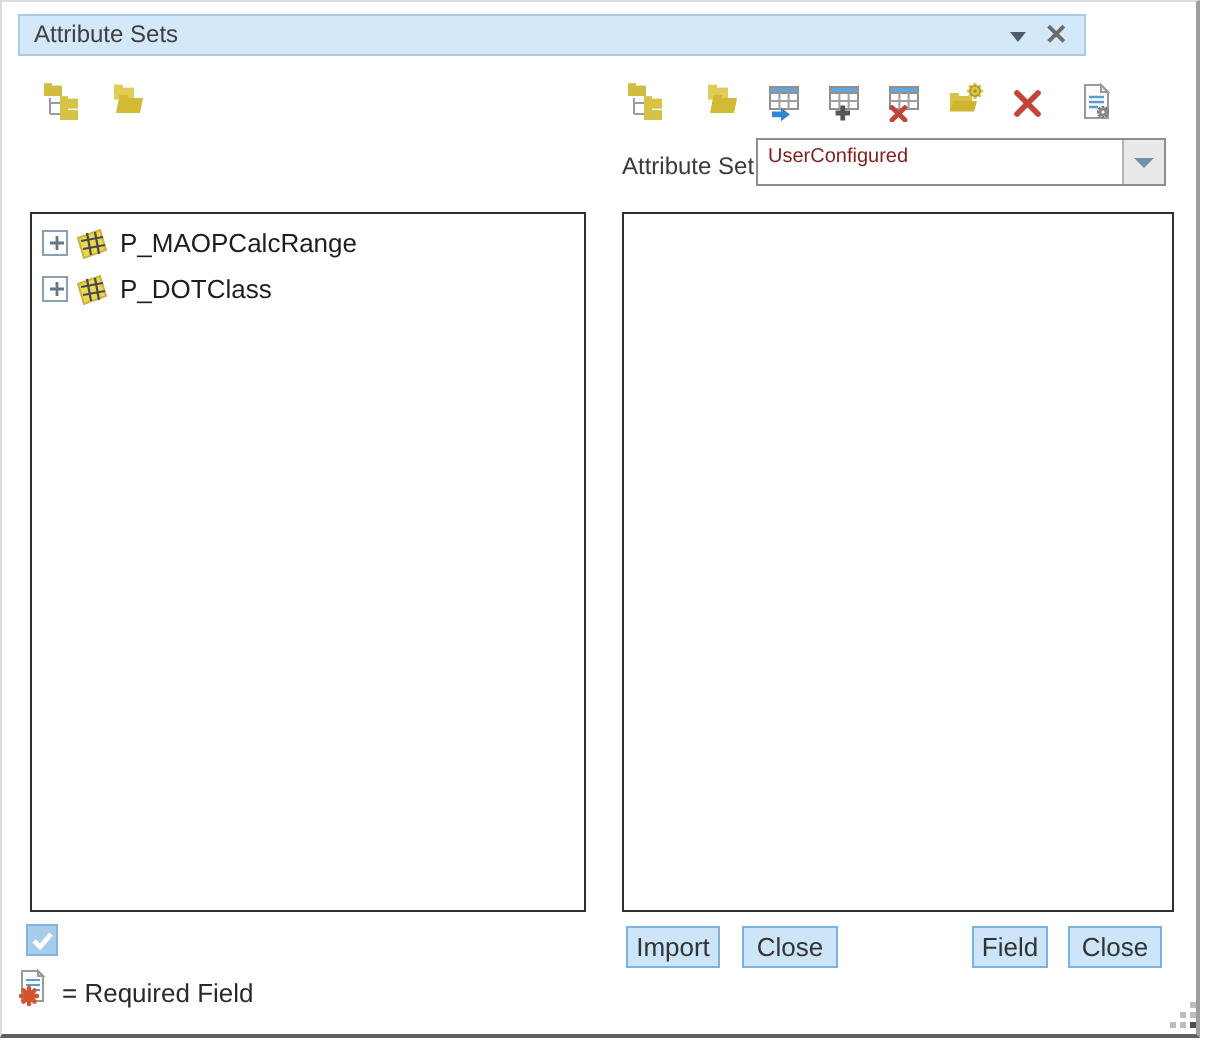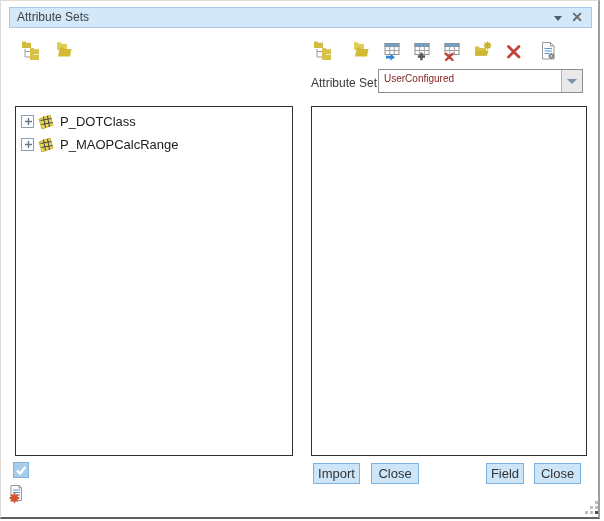--- a/index.html
+++ b/index.html
@@ -2,21 +2,21 @@
 <html><head>
 <meta charset="utf-8">
 <style>
   html,body{margin:0;padding:0;background:#ffffff;}
   body{font-family:"Liberation Sans",sans-serif;-webkit-font-smoothing:antialiased;}
   .stage{position:relative;width:604px;height:521px;background:#ffffff;overflow:hidden;}
   .dialog{position:absolute;left:0;top:0;width:600px;height:519px;background:#ffffff;
           box-sizing:border-box;border-top:1px solid #dcdcdc;border-left:1px solid #dcdcdc;
           border-right:2px solid #9e9e9e;border-bottom:2px solid #5f5f5f;}
   
-  .titlebar{position:absolute;left:8px;top:6px;width:583px;height:21px;background:#d3e8f8;
+  .titlebar{position:absolute;left:8px;top:6px;width:534px;height:21px;background:#d3e8f8;
             border:1px solid #a9cbe8;box-sizing:border-box;}
   .titlebar .title{position:absolute;left:7px;top:2px;font-size:12px;color:#404040;}
   .tb-caret{position:absolute;right:29px;top:8px;width:0;height:0;
             border-left:4px solid transparent;border-right:4px solid transparent;
             border-top:5px solid #4f5d6b;cursor:pointer;}
   .tb-close{position:absolute;right:8px;top:1px;font-size:14px;font-weight:bold;color:#6b6b6b;cursor:pointer;line-height:17px;}
   
   .ticon{position:absolute;top:40px;width:20px;height:20px;cursor:pointer;}
   
   .lbl{position:absolute;font-size:12px;color:#3a3a3a;white-space:nowrap;}
@@ -215,38 +215,38 @@
               </svg>
           </span>
           <span class="layer-ico">
             <svg width="17" height="16">
               <polygon points="1,5 12,1 15,11 4,15" fill="#ecd84f" stroke="#c9b145"></polygon>
               <g stroke="#4a4a4a" stroke-width="1.1">
                   <path d="M2.5,6.5 L13.5,4.5 M3.5,10.5 L14.5,8.5 M5.5,2.5 L7.5,13.5 M9.5,2 L11.5,13"></path>
                 </g>
             </svg>
           </span>
-          <span class="tlabel">P_DOTClass</span>
+          <span class="tlabel">P_MAOPCalcRange</span>
         </div>
 
         <div class="tree-row">
           <span class="expander">
             <svg width="13" height="13">
                 <path d="M3,6.5 H10 M6.5,3 V10" stroke="#647789" stroke-width="1.4"></path>
               </svg>
           </span>
           <span class="layer-ico">
             <svg width="17" height="16">
               <polygon points="1,5 12,1 15,11 4,15" fill="#ecd84f" stroke="#c9b145"></polygon>
               <g stroke="#4a4a4a" stroke-width="1.1">
                   <path d="M2.5,6.5 L13.5,4.5 M3.5,10.5 L14.5,8.5 M5.5,2.5 L7.5,13.5 M9.5,2 L11.5,13"></path>
                 </g>
             </svg>
           </span>
-          <span class="tlabel">P_MAOPCalcRange</span>
+          <span class="tlabel">P_DOTClass</span>
         </div>
 
 
       </div>
     </div>
 
     <div class="listbox right"></div>
 
     <div class="checkbox">
       <svg width="14" height="14">
@@ -260,20 +260,21 @@
         <path d="M10,1.5 V4 H12.5 Z" fill="#e9e9e9" stroke="#9a9a9a"></path>
         <g stroke="#5b9bd5" stroke-width="1.1">
             <path d="M4,6 H11 M4,8.5 H11 M8,11 H11"></path>
           </g>
         <g transform="translate(5.5,14)" stroke="#d35430" stroke-width="2.2" stroke-linecap="round">
           <path d="M-4,0 H4 M0,-4 V4 M-2.8,-2.8 L2.8,2.8 M-2.8,2.8 L2.8,-2.8"></path>
         </g>
         <circle cx="5.5" cy="14" r="1.6" fill="#d35430"></circle>
       </svg>
     </span>
+    <span class="req-label">= Required Field</span>
 
     <div class="btn-std btn-export">Import</div>
     <div class="btn-std btn-import">Close</div>
     <div class="btn-std btn-save">Field</div>
     <div class="btn-std btn-close">Close</div>
   </div>
 
   <div class="grip">
     <i class="d1"></i>
       <i class="d2"></i>

